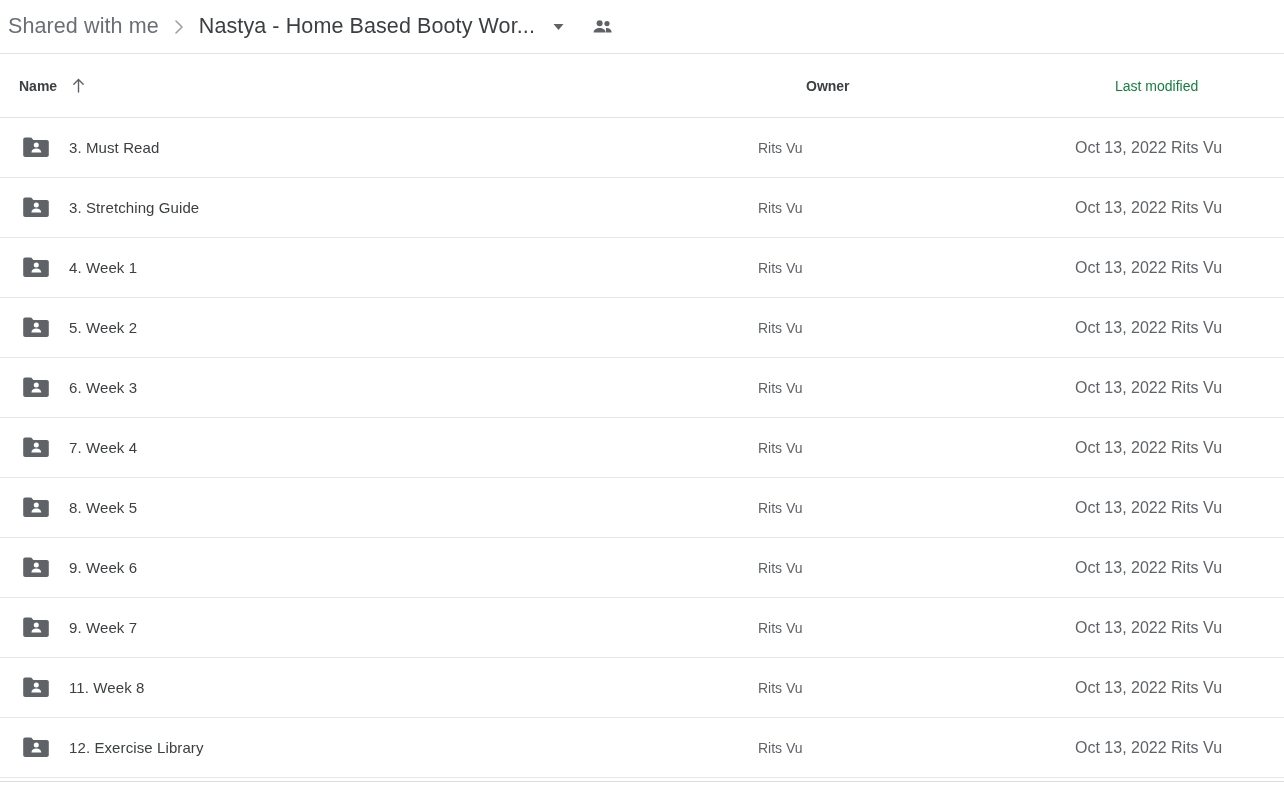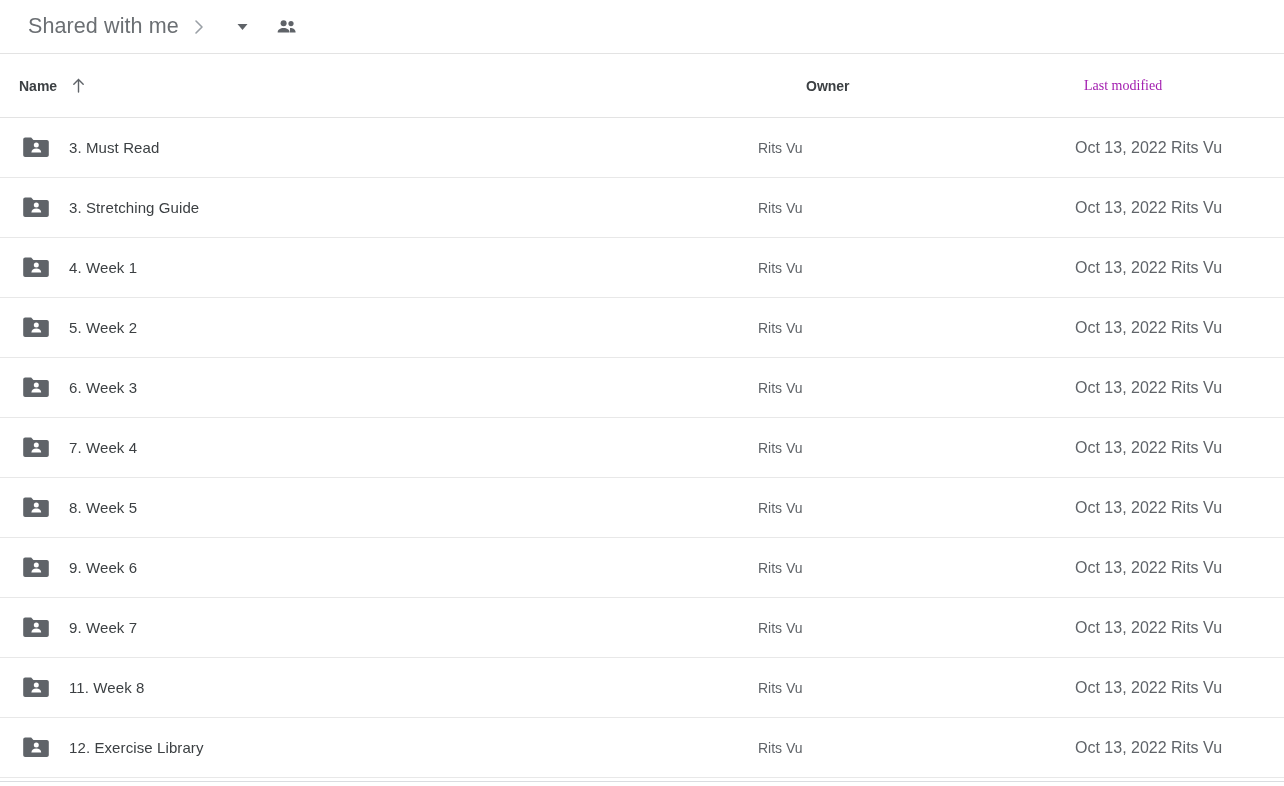--- a/index.html
+++ b/index.html
@@ -15,21 +15,21 @@
     overflow: hidden;
     color: #202124;
   }
 
   
   .topbar {
     height: 54px;
     box-sizing: border-box;
     display: flex;
     align-items: center;
-    padding-left: 28px;
+    padding-left: 8px;
     border-bottom: 1px solid #e3e3e3;
   }
   .crumb-parent {
     font-size: 21.5px;
     color: #6b6f73;
     letter-spacing: 0.1px;
     white-space: nowrap;
   }
   .crumb-sep {
     margin: 0 13px 0 14px;
@@ -88,24 +88,23 @@
   .sort-arrow svg { display: block; }
   .hdr-owner {
     position: absolute;
     left: 806px;
     font-size: 14px;
     color: #3c4043;
     font-weight: bold;
   }
   .hdr-modified {
     position: absolute;
-    left: 1084px;
+    left: 1115px;
     font-size: 14px;
-    color: #a21caf;
-    font-family: Liberation Serif, serif;
+    color: #15803d;
   }
 
   
   .file-list {
     position: relative;
   }
   .row {
     height: 60px;
     box-sizing: border-box;
     border-bottom: 1px solid #e8e8e8;
@@ -161,20 +160,21 @@
 
 <div class="topbar">
   <span class="crumb-parent">Shared with me</span>
 
   <span class="crumb-sep">
     <svg width="13" height="18" viewBox="0 0 13 18">
       <path d="M3 3 L9 9 L3 15" fill="none" stroke="#9aa0a6" stroke-width="1.6" stroke-linecap="round" stroke-linejoin="round"></path>
     </svg>
   </span>
 
+  <span class="crumb-current">Nastya - Home Based Booty Wor...</span>
 
   <span class="caret">
     <svg width="15" height="15" viewBox="0 0 15 15">
       <path d="M2.5 5 L12.5 5 L7.5 11 Z" fill="#5f6368"></path>
     </svg>
   </span>
 
   <span class="people-icon">
     <svg width="22" height="16" viewBox="0 0 22 16">
       <circle cx="7.6" cy="4.2" r="3.0" fill="#5f6368"></circle>

